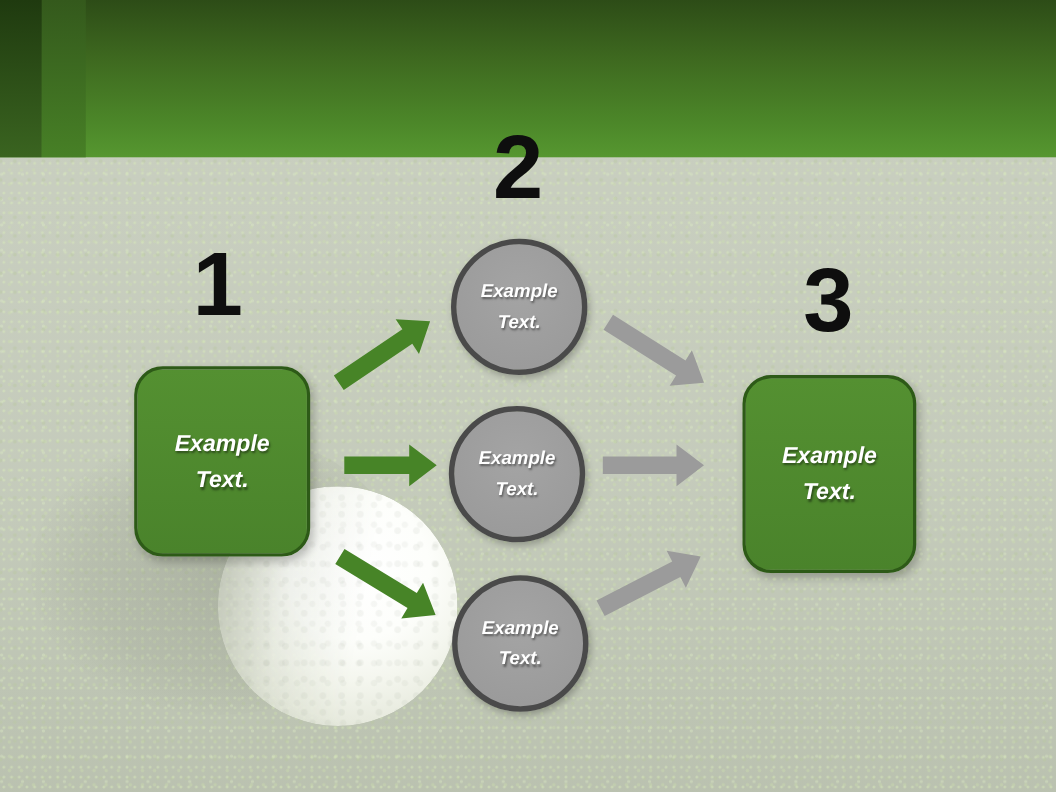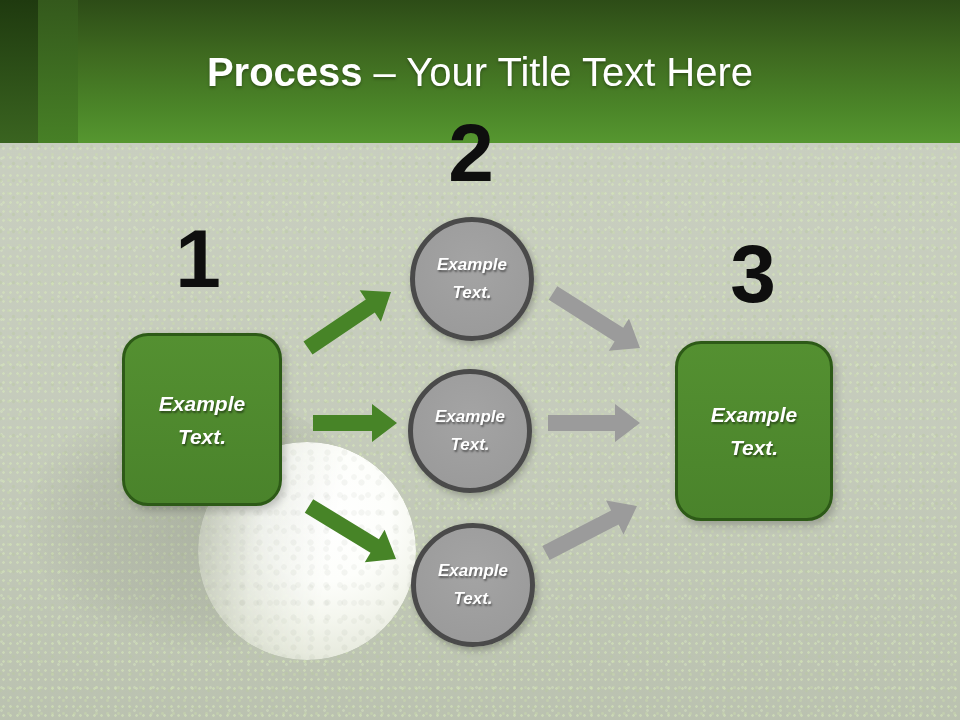--- a/index.html
+++ b/index.html
@@ -81,21 +81,20 @@
 
 <div class="slide">
 
   <div class="bg-texture"></div>
   <div class="ball-shadow"></div>
   <div class="golf-ball"></div>
 
   <header class="header">
     <div class="band1"></div>
     <div class="band2"></div>
-    <h1 class="title"><span class="t-bold">Process</span><span class="t-rest">– Your Title Text Here</span></h1>
   </header>
 
   <div class="num num1">1</div>
   <div class="num num2">2</div>
   <div class="num num3">3</div>
 
   <svg class="arrows" viewBox="0 0 960 720" xmlns="http://www.w3.org/2000/svg">
     <polygon class="arrow-green" points="312.5,354.6 374.8,312.6 380.9,321.8 391,292 359.7,290.2 365.8,299.4 303.5,341.4"></polygon>
     <polygon class="arrow-green" points="313,431 372,431 372,442 397,423 372,404 372,415 313,415"></polygon>
     <polygon class="arrow-green" points="304.8,512.8 370.5,552.8 364.8,562.2 396,559 384.6,529.8 378.9,539.2 313.2,499.2"></polygon>

